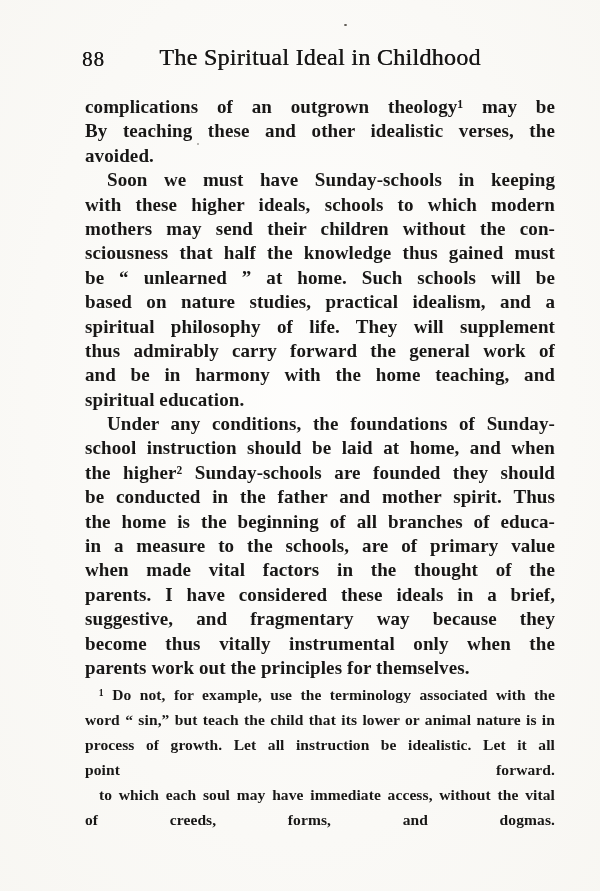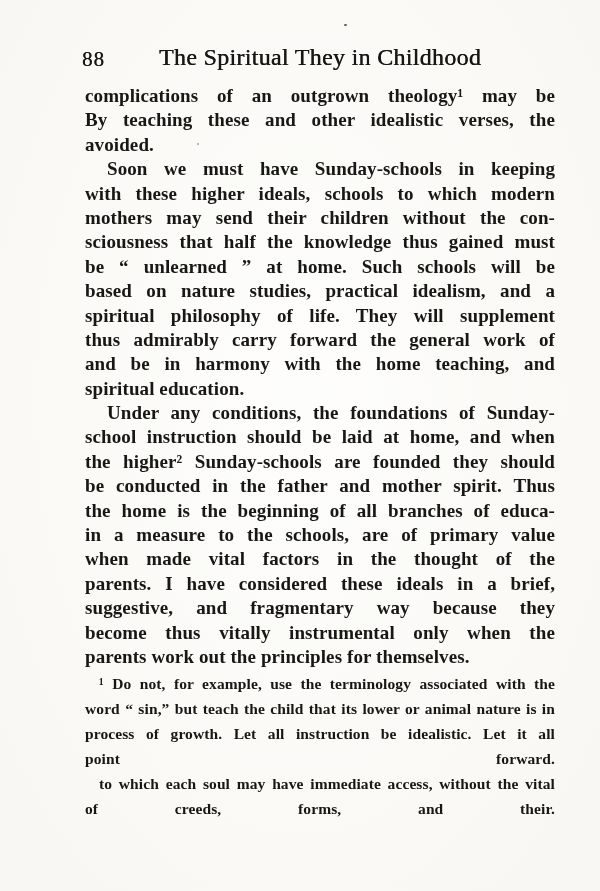--- a/index.html
+++ b/index.html
@@ -20,21 +20,21 @@
   }
   .content {
     position: absolute;
     left: 85px;
     top: 44px;
     width: 470px;
   }
   .running-header {
     position: relative;
     height: 30px;
-    margin-bottom: 10px;
+    margin-bottom: 21px;
   }
   .page-number {
     position: absolute;
     left: -3px;
     top: 3px;
     font-size: 21px;
     letter-spacing: 1px;
     text-shadow: 0.35px 0 0 currentColor;
   }
   .running-title {
@@ -90,21 +90,21 @@
 <body>
 
 <div class="page">
   <span class="ink-speck speck-1"></span>
   <span class="ink-speck speck-2"></span>
 
   <div class="content">
 
     <div class="running-header">
       <span class="page-number">88</span>
-      <div class="running-title">The Spiritual They in Childhood</div>
+      <div class="running-title">The Spiritual Ideal in Childhood</div>
     </div>
 
     <div class="body-text" id="body-paragraphs">
         <div class="para">
           <div class="line">complications of an outgrown theology¹ may be</div>
           <div class="line">By teaching these and other idealistic verses, the</div>
           <div class="line last">avoided.</div>
         </div>
         <div class="para indent">
           <div class="line">Soon we must have Sunday-schools in keeping</div>
@@ -135,18 +135,18 @@
 
     <div class="footnotes" id="footnotes-list">
         <div class="para indent">
           <div class="line">¹ Do not, for example, use the terminology associated with the</div>
           <div class="line">word “ sin,” but teach the child that its lower or animal nature is in</div>
           <div class="line">process of growth.  Let all instruction be idealistic.  Let it all</div>
           <div class="line last">point forward.</div>
         </div>
         <div class="para indent">
           <div class="line">to which each soul may have immediate access, without the vital</div>
-          <div class="line last">of creeds, forms, and their.</div>
+          <div class="line last">of creeds, forms, and dogmas.</div>
         </div>
       </div>
 
   </div>
 </div>
 
 </body></html>

